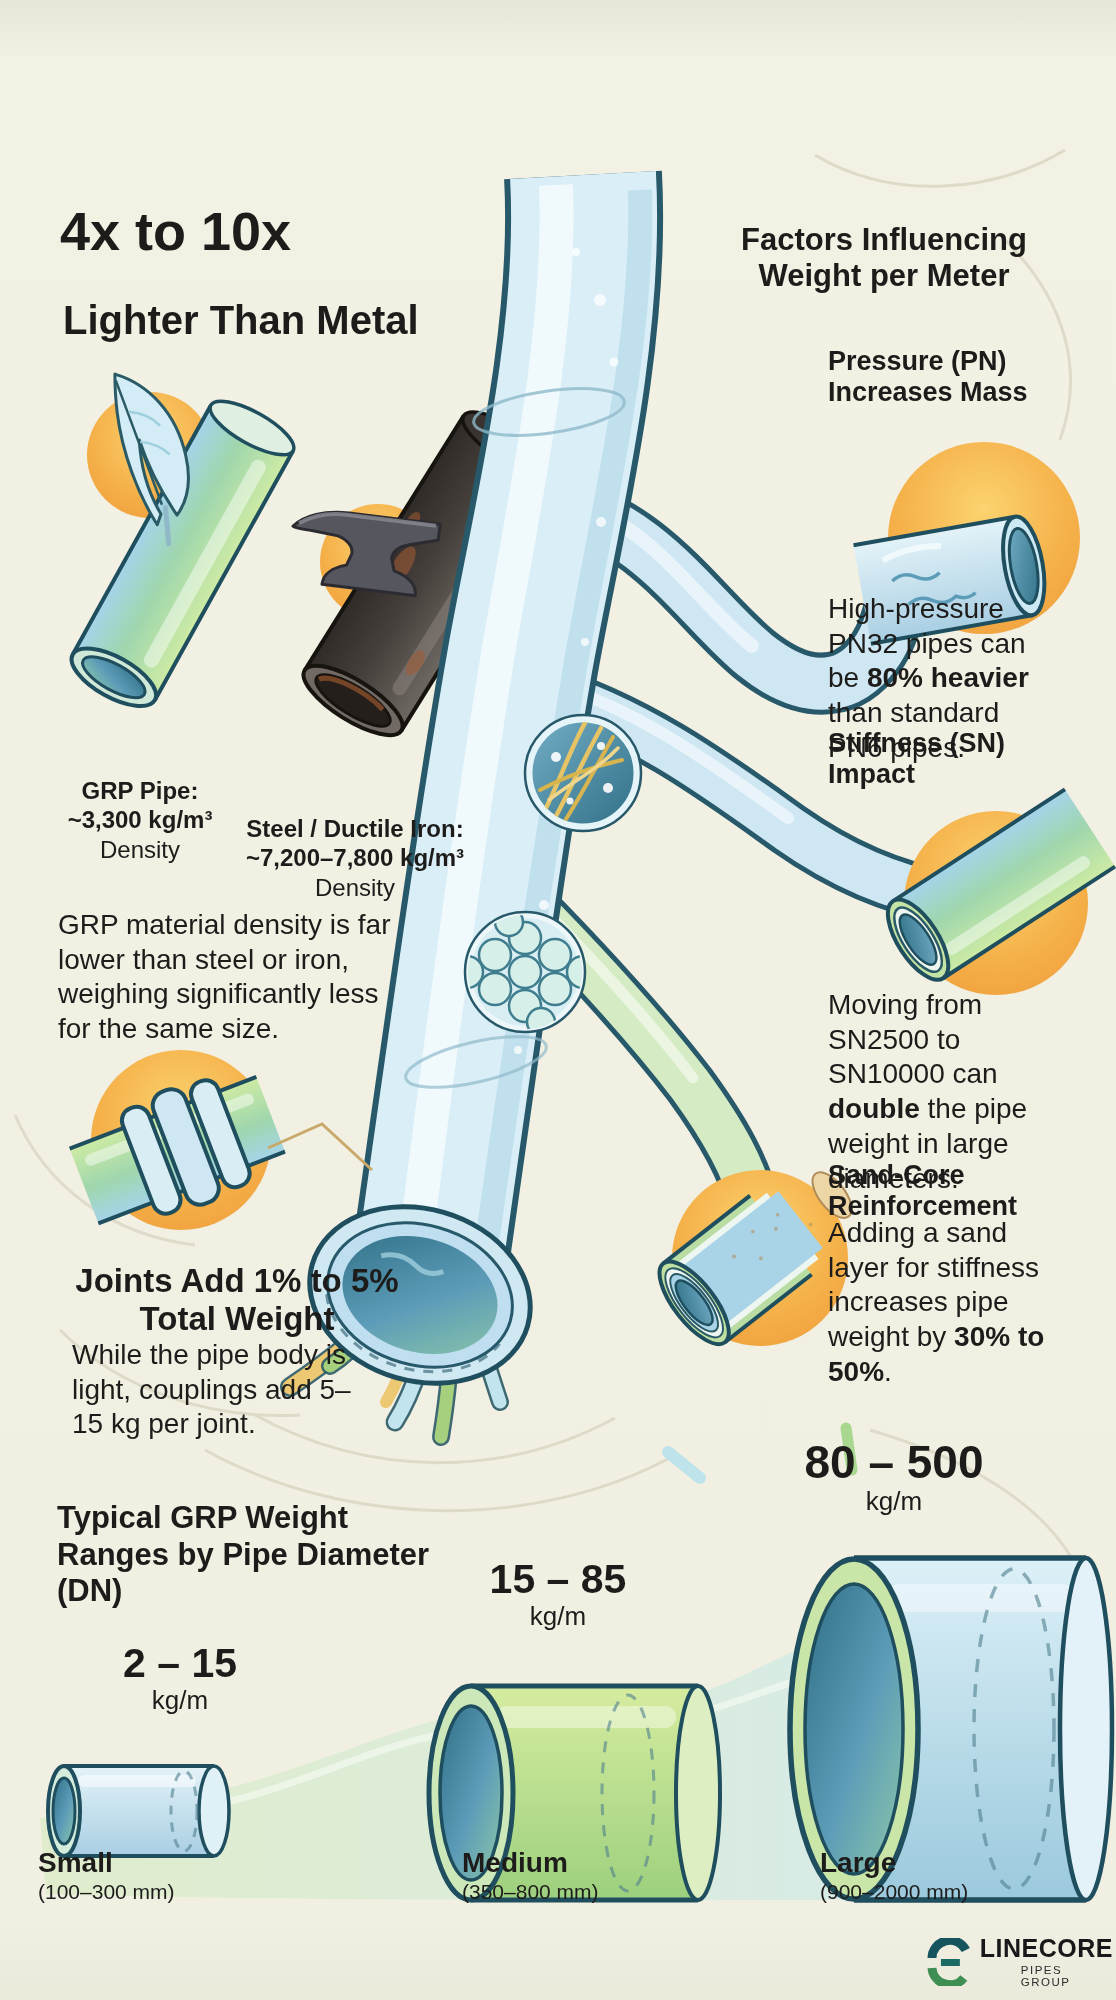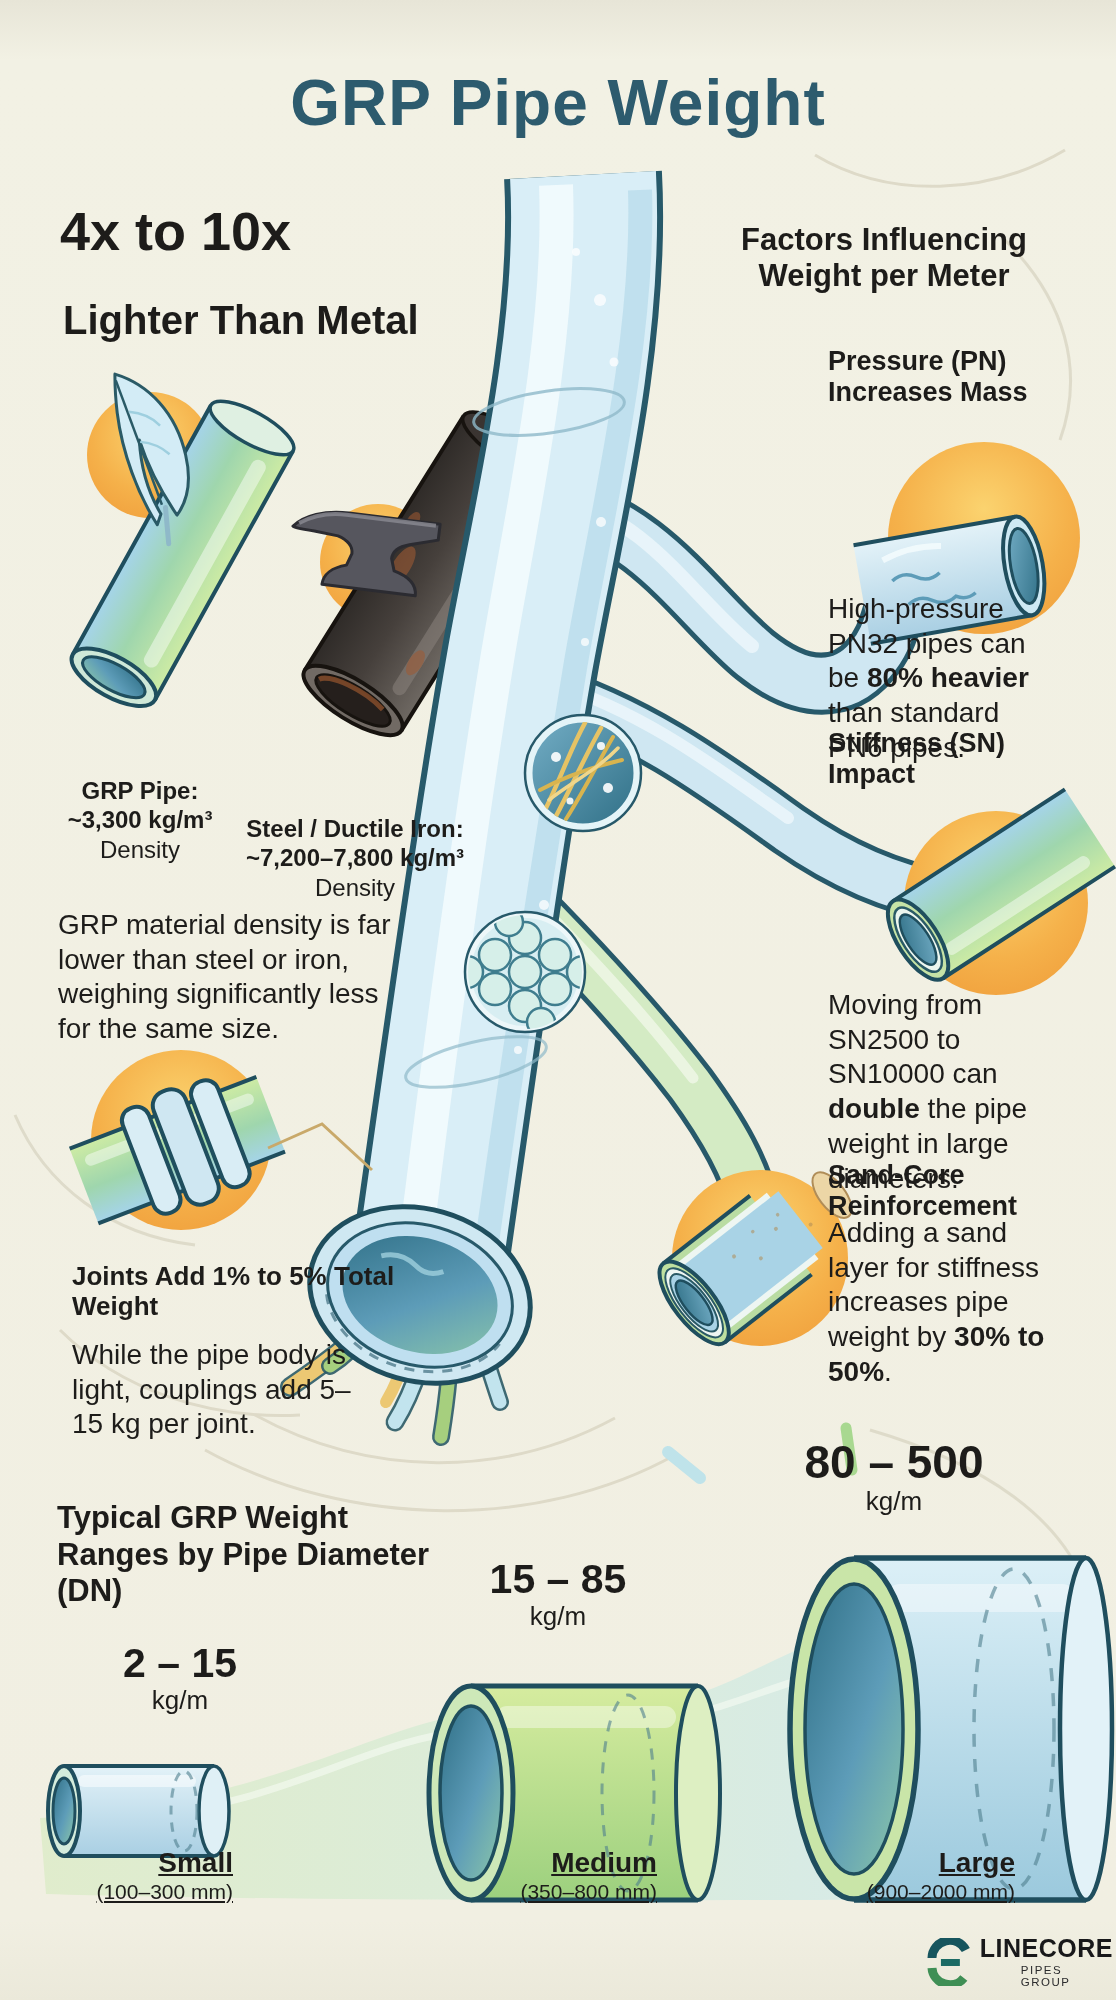--- a/index.html
+++ b/index.html
@@ -11,28 +11,28 @@
   .txt{position:absolute;font-family:"Liberation Sans",sans-serif;color:#1d1c1a;}
   .page-title{left:0;right:0;top:66px;text-align:center;font-size:64px;font-weight:700;color:#2d5b6e;letter-spacing:1px;}
   .headline{left:60px;top:200px;font-size:54px;font-weight:800;letter-spacing:0;}
   .subheadline{left:63px;top:286px;font-size:40px;font-weight:700;margin-top:12px;}
   .factors-heading{left:724px;top:222px;width:320px;text-align:center;font-size:31px;line-height:1.15;font-weight:700;}
   .sec-title{font-size:27px;line-height:1.14;font-weight:700;}
   .body-text{font-size:28px;line-height:1.24;font-weight:400;}
   .body-text b{font-weight:700;}
   .density{ text-align:center;font-size:24px;line-height:1.22;}
   .density .l1,.density .l2{font-weight:700;}
-  .joints-title{left:72px;top:1262px;width:330px;font-size:26px;line-height:1.15;font-weight:700;}
+  .joints-title{left:72px;top:1262px;width:330px;font-size:33px;line-height:1.15;font-weight:700;text-align:center;}
   .joints-body{left:72px;top:1338px;width:300px;}
   .ranges-heading{left:57px;top:1500px;width:410px;font-size:31px;line-height:1.18;font-weight:700;}
   .range{ text-align:center;}
   .range .val{font-size:41px;font-weight:700;line-height:1.05;}
   .range .unit{font-size:26px;font-weight:400;}
   .range.large .val{font-size:46px;}
-  .size-label{text-align:right;text-decoration:underline;}
+  .size-label{text-align:left;}
   .size-label .nm{font-size:28px;font-weight:700;line-height:1.2;}
   .size-label .dia{font-size:21px;font-weight:400;}
   .brand{left:926px;top:1936px;display:flex;align-items:center;gap:8px;}
   .brand .bt .nm{font-size:25px;font-weight:800;letter-spacing:.5px;color:#18181a;line-height:1;}
   .brand .bt .tg{font-size:11.5px;font-weight:400;letter-spacing:1.5px;color:#2b2b2d;margin-top:3px;margin-left:41px;}
 </style>
 </head>
 <body>
 
 <div class="canvas">
@@ -323,21 +323,20 @@
       <rect x="98" y="0" width="232" height="342" fill="url(#gLargeBody)"></rect>
       <rect x="130" y="26" width="190" height="28" rx="14" fill="#ffffff" opacity=".4"></rect>
       <path d="M 98 0 H 330 M 98 342 H 330" stroke="#1f4e5e" stroke-width="5.5" fill="none"></path>
       <ellipse cx="330" cy="171" rx="26" ry="171" fill="#e2f2f8" stroke="#1f4e5e" stroke-width="4.5"></ellipse>
       <ellipse cx="258" cy="171" rx="40" ry="160" fill="none" stroke="#4e7f8e" stroke-width="3.5" stroke-dasharray="13 12" opacity=".6"></ellipse>
       <ellipse cx="98" cy="171" rx="64" ry="170" fill="#c9e5a8" stroke="#1f4e5e" stroke-width="5.5"></ellipse>
       <ellipse cx="98" cy="171" rx="49" ry="145" fill="url(#gTealInner)" stroke="#1f4e5e" stroke-width="3.5"></ellipse>
     </g>
   </svg>
 
-  <div class="txt page-title">GRP Pipe Weight</div>
 
   <div class="txt headline">4x to 10x</div>
   <div class="txt subheadline">Lighter Than Metal</div>
 
   <div class="txt factors-heading">Factors Influencing Weight per Meter</div>
 
   <div class="txt sec-title" style="left:828px;top:346px;width:235px;">Pressure (PN) Increases Mass</div>
   <div class="txt body-text" style="left:828px;top:592px;width:222px;"><span>High-pressure PN32 pipes can be </span><b>80% heavier</b><span> than standard PN6 pipes.</span></div>
 
   <div class="txt sec-title" style="left:828px;top:728px;width:220px;">Stiffness (SN) Impact</div>

